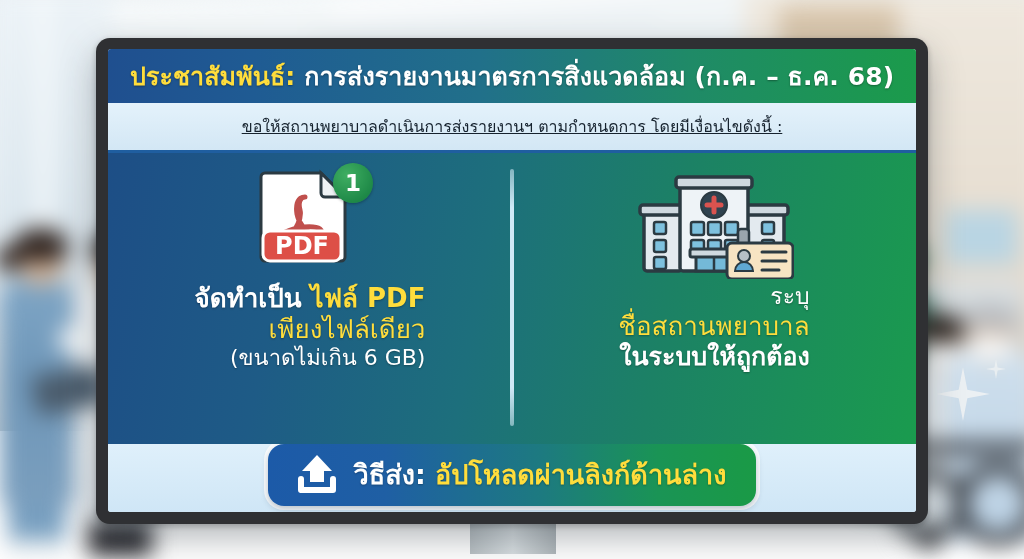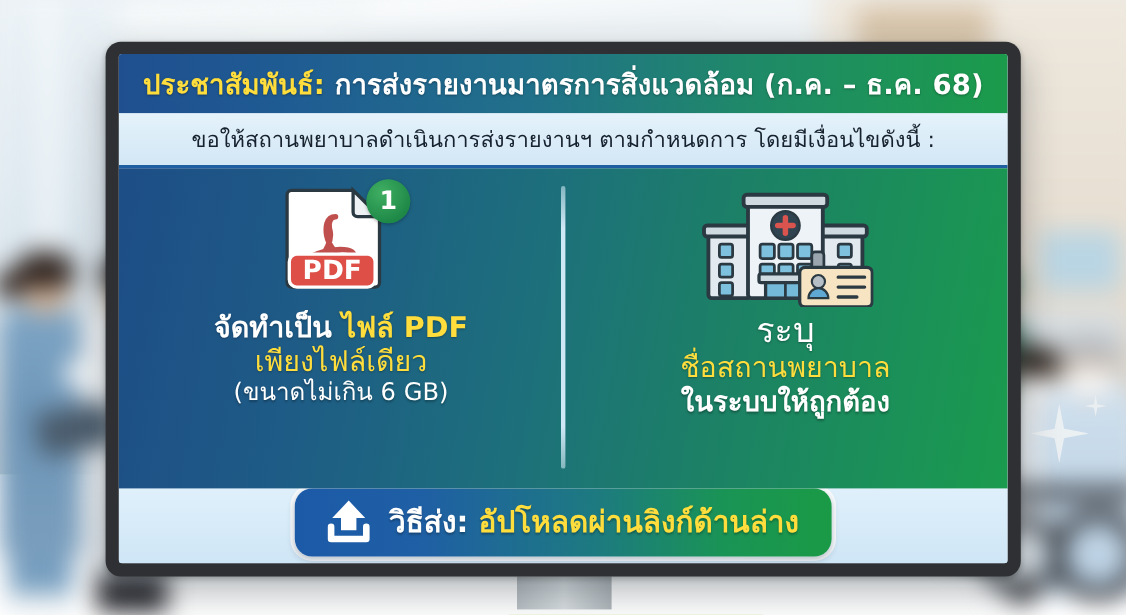--- a/index.html
+++ b/index.html
@@ -125,21 +125,21 @@
     text-shadow: 0 1px 2px rgba(0,0,0,.35);
   }
   .header-title .hl { color:#ffdd3c; }
 
   .subbar {
     flex: 0 0 50px; height:50px;
     background: linear-gradient(180deg,#e4f2fb 0%, #d3e7f5 100%);
     display:flex; align-items:center; justify-content:center;
     border-bottom: 3px solid #1f5ea0;
   }
-  .subbar-text { font-size:20px; color:#16222e; white-space:nowrap; }
+  .subbar-text { font-size:16px; color:#16222e; white-space:nowrap;text-decoration:underline; }
 
   .body-panel {
     flex: 1 1 auto; position:relative;
     background: linear-gradient(100deg, #1d4e86 0%, #1e5b86 22%, #1d6f7c 46%, #1c8165 68%, #1a9b4e 100%);
     display:flex; align-items:stretch;
   }
   .col { flex:1 1 50%; display:flex; flex-direction:column; align-items:center; padding-top:14px; }
   .divider {
     position:absolute; left:50%; top:16px; bottom:18px; width:4px; margin-left:-2px;
     background: linear-gradient(180deg, rgba(215,238,250,.55), #cfe8f6 15%, #cfe8f6 85%, rgba(215,238,250,.55));
@@ -149,26 +149,26 @@
   
   .pdf-wrap { position:relative; width:118px; height:108px; margin-bottom:4px; }
   .badge-1 {
     position:absolute; right:-4px; top:-4px; width:40px; height:40px; border-radius:50%;
     background: radial-gradient(circle at 35% 30%, #3fae62, #1f8a48 70%, #177a3e 100%);
     color:#fff; font-size:23px; font-weight:bold; display:flex; align-items:center; justify-content:center;
     z-index:4; box-shadow: 0 1px 3px rgba(0,0,0,.3);
   }
 
   
-  .label { text-align:center; line-height:1.20; margin-top:4px; }
+  .label { text-align:right; line-height:1.20; margin-top:4px; }
   .l1 { font-size:26px; font-weight:bold; color:#ffffff; text-shadow:0 1px 2px rgba(0,0,0,.3); }
   .l1 .hl, .l2 { color:#ffdd3c; }
   .l2 { font-size:26px; font-weight:normal; text-shadow:0 1px 2px rgba(0,0,0,.3); }
   .l3 { font-size:22px; color:#ffffff; font-weight:normal; text-shadow:0 1px 2px rgba(0,0,0,.3); }
-  .lw { font-size:31px; color:#ffffff; text-shadow:0 1px 2px rgba(0,0,0,.3); }
+  .lw { font-size:23px; color:#ffffff; text-shadow:0 1px 2px rgba(0,0,0,.3); }
   .lwb { font-size:25px; color:#ffffff; font-weight:bold; text-shadow:0 1px 2px rgba(0,0,0,.3); }
 
   
   .footer {
     flex: 0 0 68px; height:68px;
     background: linear-gradient(180deg,#dff0fb 0%, #cfe6f6 100%);
     display:flex; align-items:flex-start; justify-content:center;
   }
   .cta {
     display:flex; align-items:center; gap:14px;

